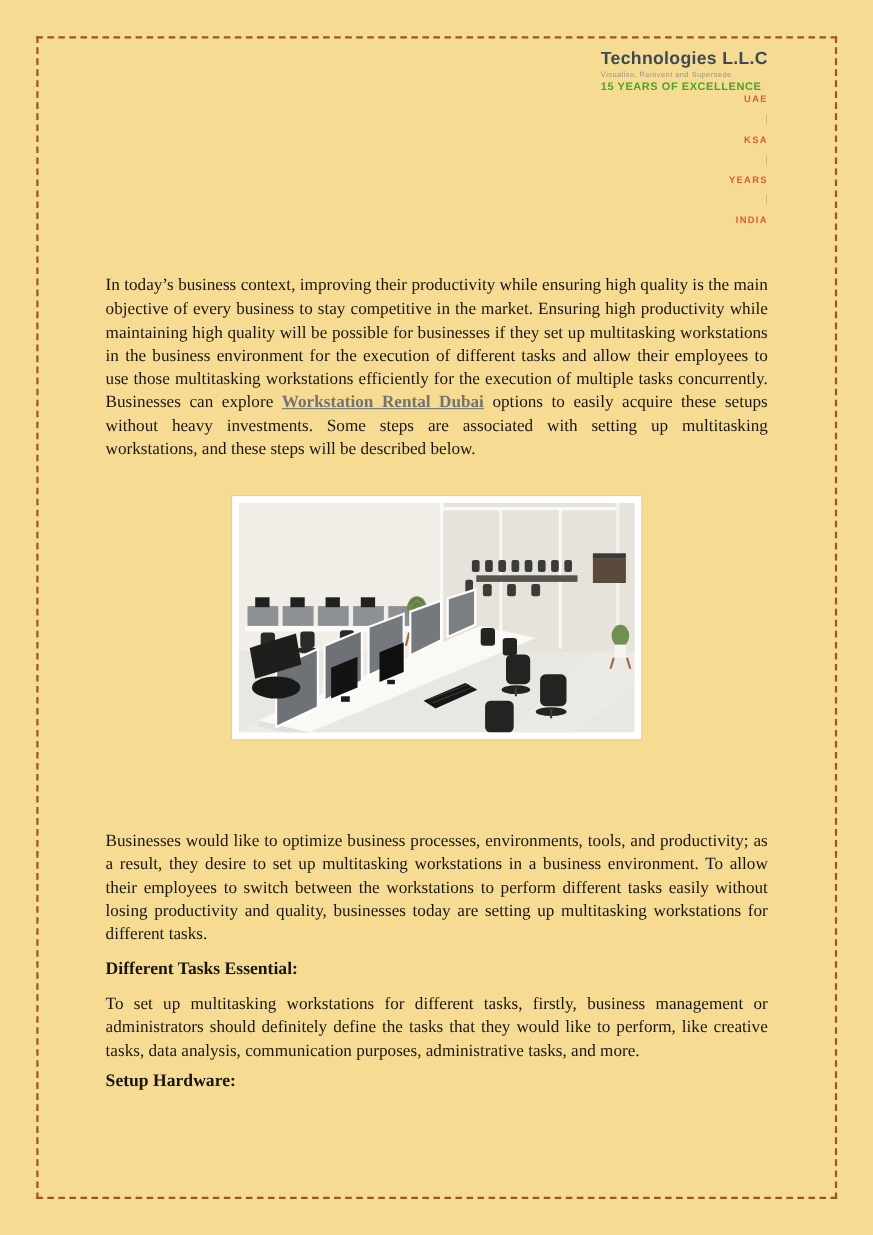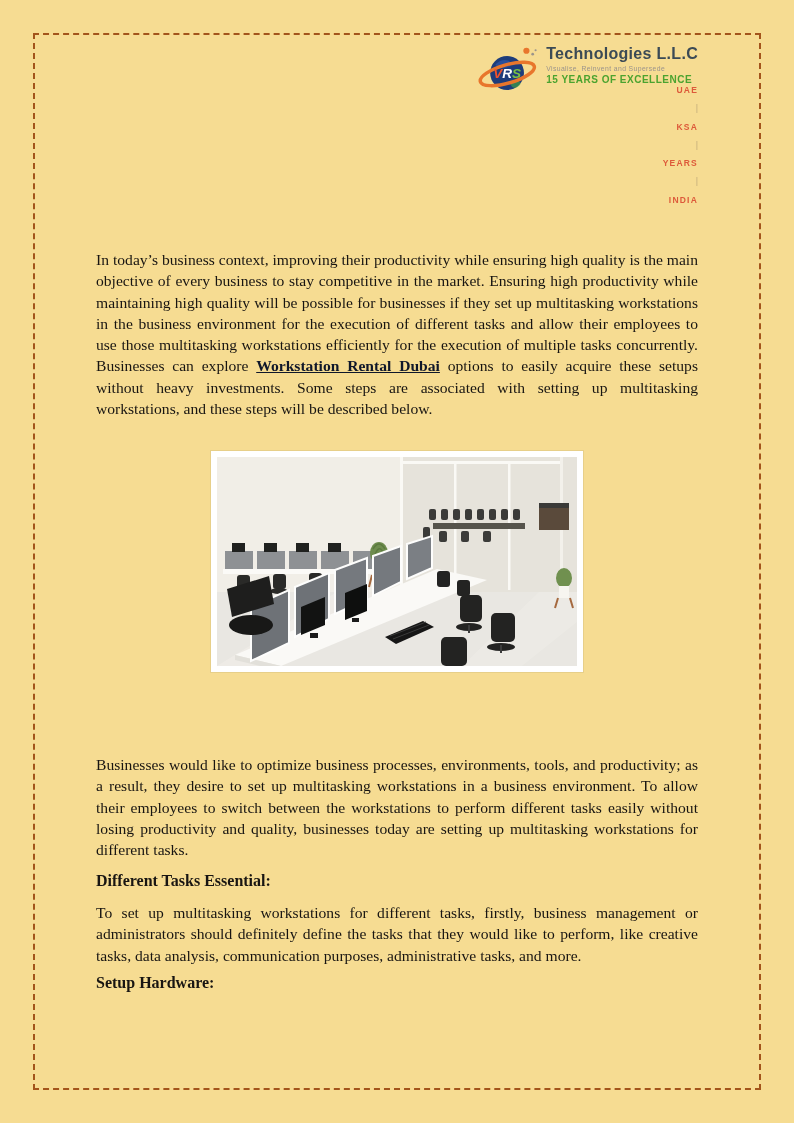--- a/index.html
+++ b/index.html
@@ -30,56 +30,40 @@
   .title { position: absolute; top: 140px; left: 96px; width: 602px;
            text-align: center; color: #C00000; font-weight: 700;
            font-size: 25px; line-height: 36px; }
 
   .para { position: absolute; left: 96px; width: 602px; color: #181512;
           font-size: 15.6px; line-height: 21.3px; text-align: justify; }
   .p-intro { top: 249px; }
   .p-section { top: 754px; }
   .p-tasks { top: 902px; }
 
-  .inline-link { color: #0f172a; font-weight: 700; text-decoration: underline; cursor: pointer; }
+  .inline-link { color: #737373; font-weight: 700; text-decoration: underline; cursor: pointer; }
 
   .figure { position: absolute; top: 451px; left: 211px; width: 372px; height: 221px;
             background: #FFFFFF; padding: 6px; box-shadow: 0 0 0 1px rgba(0,0,0,.06); }
   .figure svg { display: block; width: 360px; height: 209px; }
 
   .section-heading { position: absolute; top: 699px; left: 96px; width: 602px;
                      color: #C00000; font-weight: 700; font-size: 19.5px; }
 
   .subhead { position: absolute; left: 96px; color: #181512; font-weight: 700; font-size: 16px; }
   .sh-1 { top: 872px; }
   .sh-2 { top: 974px; }
 </style>
 </head>
 <body>
 
 <div class="page">
   <div class="border-frame"></div>
 
   <div class="logo-row">
-    <span>
-      <svg class="logo-globe" viewBox="0 0 64 60">
-        <circle cx="50" cy="7" r="3.2" fill="#E8762C"></circle>
-        <circle cx="56.5" cy="10.5" r="1.4" fill="#9A938B"></circle>
-        <circle cx="59.5" cy="6.5" r="1.1" fill="#9A938B"></circle>
-        <circle cx="30" cy="30" r="17.5" fill="#1E3D7B"></circle>
-        <path d="M18 21 q6 -6 13 -4 q5 2 2 6 q-6 3 -10 1 q-5 -1 -5 -3z" fill="#2C55A5" opacity="0.8"></path>
-        <path d="M36 38 q6 -2 8 3 q-3 5 -8 4 q-4 -3 0 -7z" fill="#3C9D46" opacity="0.7"></path>
-        <g transform="rotate(-16 30 30)">
-          <ellipse cx="30" cy="31" rx="29" ry="9.5" fill="none" stroke="#E8762C" stroke-width="3.6"></ellipse>
-        </g>
-        <text x="30" y="35" text-anchor="middle" font-family="Liberation Sans, sans-serif" font-size="14" font-weight="bold" font-style="italic">
-          <tspan fill="#F0522C">V</tspan><tspan fill="#FFFFFF">R</tspan><tspan fill="#7CC242">S</tspan>
-        </text>
-      </svg>
-    </span>
     <div class="logo-text">
       <span class="logo-company">Technologies L.L.C</span>
       <span class="logo-tagline">Visualise, Reinvent and Supersede</span>
       <span class="logo-banner">15 YEARS OF EXCELLENCE</span>
       <div class="logo-countries">
         <span class="logo-country">UAE</span>
         <span class="logo-sep">|</span>
         <span class="logo-country">KSA</span>
         <span class="logo-sep">|</span>
         <span class="logo-country">YEARS</span>

